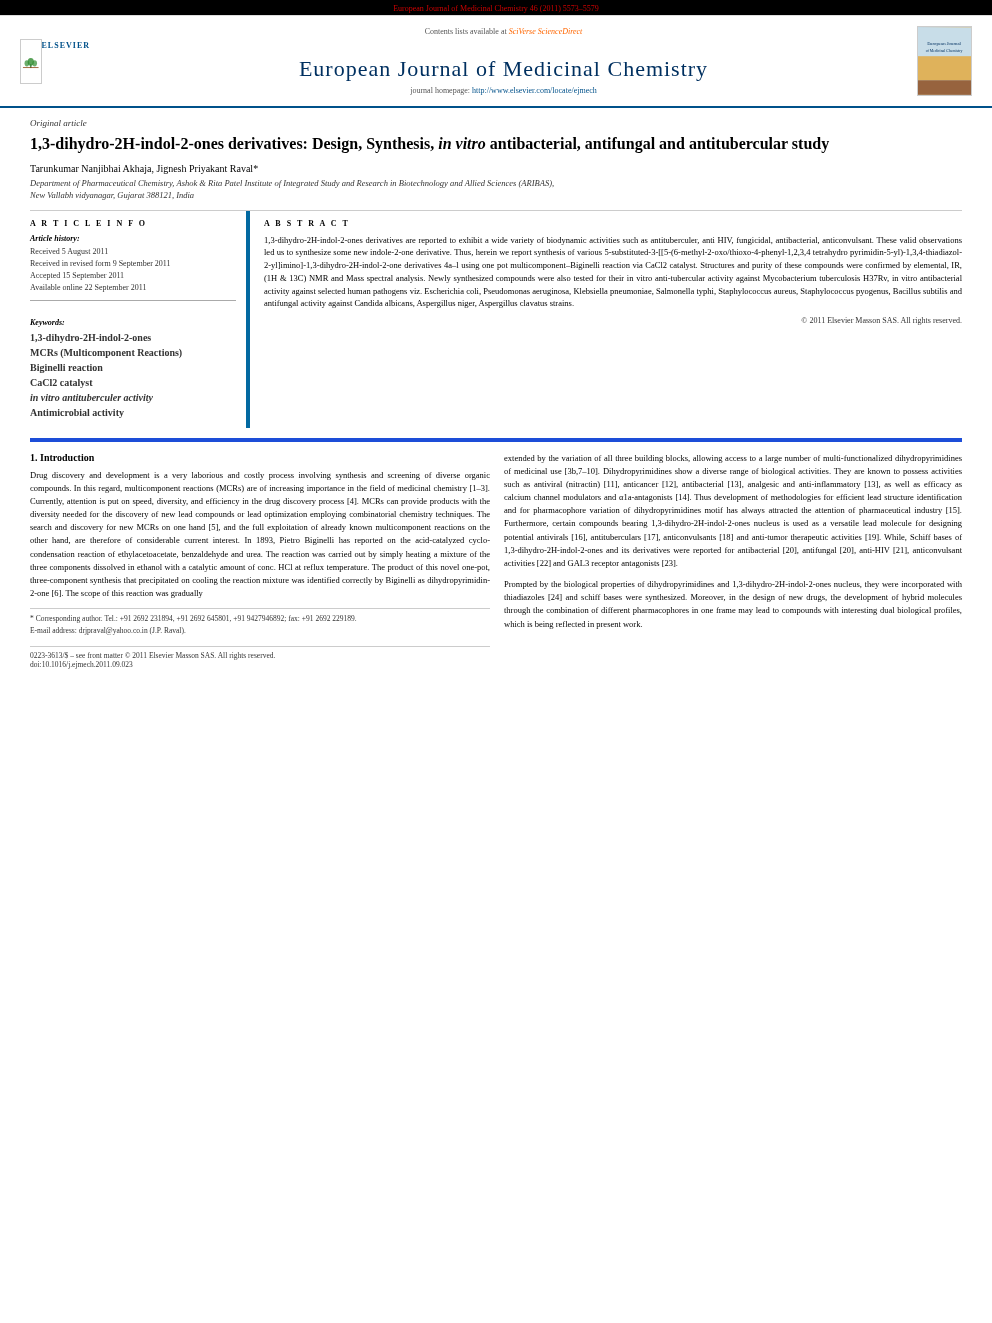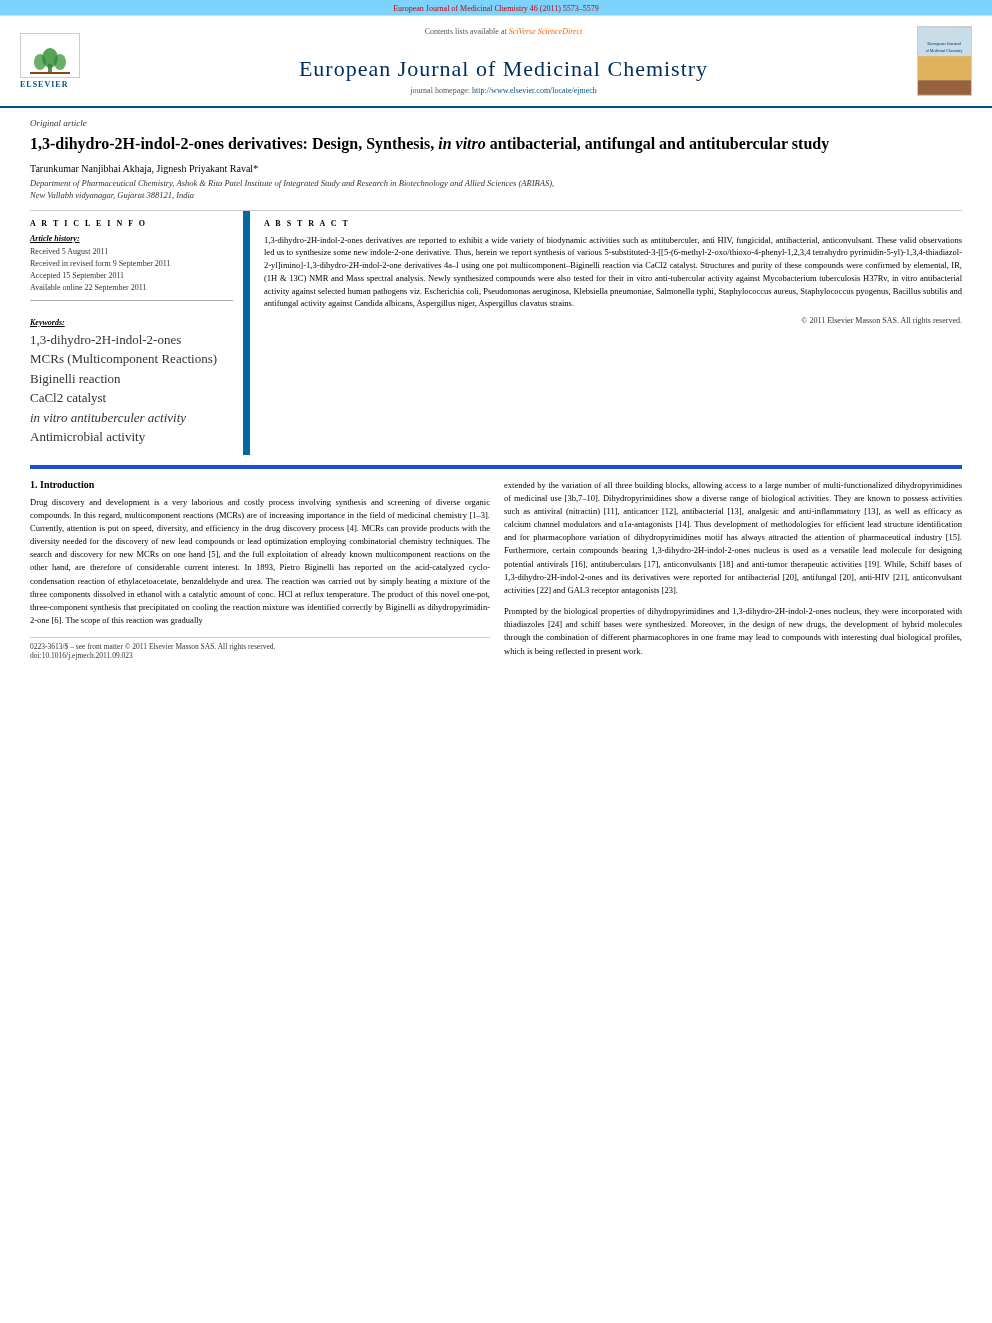--- a/index.html
+++ b/index.html
@@ -7,21 +7,21 @@
       font-family: 'Times New Roman', Times, serif;
       font-size: 9px;
       color: #000;
       background: #fff;
       width: 992px;
       min-height: 1323px;
     }
 
     
     .top-bar {
-      background: #7dd3fc;
+      background: #000000;
       text-align: center;
       padding: 4px 0 2px;
       font-size: 8px;
       color: #c00;
       border-bottom: 1px solid #ddd;
     }
 
     
     .journal-header {
       display: flex;
@@ -57,21 +57,21 @@
 
     .journal-homepage {
       font-size: 8px;
       color: #555;
       margin-top: 4px;
     }
 
     .elsevier-logo {
       width: 70px;
       display: flex;
-      flex-direction: column;
+      flex-direction: row;
       align-items: flex-start;
     }
 
     .elsevier-logo-box {
       width: 60px;
       height: 45px;
       border: 1px solid #ccc;
       display: flex;
       align-items: center;
       justify-content: center;
@@ -141,21 +141,21 @@
     .two-column {
       display: flex;
       gap: 0;
       border-top: 1px solid #ccc;
       margin-top: 8px;
     }
 
     .article-info-col {
       width: 220px;
       min-width: 220px;
-      border-right: 7px solid #0369a1;
+      border-right: 4px solid #0369a1;
       padding: 8px 10px 8px 0;
     }
 
     .abstract-col {
       flex: 1;
       padding: 8px 0 8px 14px;
     }
 
     .col-heading {
       font-size: 8px;
@@ -165,38 +165,38 @@
       color: #000;
       margin-bottom: 6px;
     }
 
     .info-section-title {
       font-size: 8px;
       font-style: italic;
       font-weight: bold;
       color: #000;
       margin-bottom: 3px;
-      text-decoration: underline;
     }
 
     .info-text {
       font-size: 8px;
       color: #333;
       line-height: 1.5;
       margin-bottom: 6px;
     }
 
     .keywords-section {
       margin-top: 17px;
     }
 
     .keyword-item {
-      font-size: 13px;
+      font-size: 10px;
       color: #333;
       line-height: 1.5;
+      font-weight: bold;
     }
 
     .abstract-text {
       font-size: 8.5px;
       color: #000;
       line-height: 1.5;
       text-align: justify;
     }
 
     .copyright-line {
@@ -360,20 +360,24 @@
       <div class="copyright-line">© 2011 Elsevier Masson SAS. All rights reserved.</div>
     </div>
   </div>
 
   <div class="body-content">
 
     <div class="body-left">
       <div class="section-heading">1. Introduction</div>
       <div class="body-text">Drug discovery and development is a very laborious and costly process involving synthesis and screening of diverse organic compounds. In this regard, multicomponent reactions (MCRs) are of increasing importance in the field of medicinal chemistry [1–3]. Currently, attention is put on speed, diversity, and efficiency in the drug discovery process [4]. MCRs can provide products with the diversity needed for the discovery of new lead compounds or lead optimization employing combinatorial chemistry techniques. The search and discovery for new MCRs on one hand [5], and the full exploitation of already known multicomponent reactions on the other hand, are therefore of considerable current interest. In 1893, Pietro Biginelli has reported on the acid-catalyzed cyclo-condensation reaction of ethylacetoacetate, benzaldehyde and urea. The reaction was carried out by simply heating a mixture of the three components dissolved in ethanol with a catalytic amount of conc. HCl at reflux temperature. The product of this novel one-pot, three-component synthesis that precipitated on cooling the reaction mixture was identified correctly by Biginelli as dihydropyrimidin-2-one [6]. The scope of this reaction was gradually</div>
 
+      <div class="footnotes">
+        <div>* Corresponding author. Tel.: +91 2692 231894, +91 2692 645801, +91 9427946892; fax: +91 2692 229189.</div>
+        <div>E-mail address: drjpraval@yahoo.co.in (J.P. Raval).</div>
+      </div>
 
       <div class="footer-bar">
         <div>0223-3613/$ – see front matter © 2011 Elsevier Masson SAS. All rights reserved.</div>
         <div>doi:10.1016/j.ejmech.2011.09.023</div>
       </div>
     </div>
 
     <div class="body-right">
       <div class="body-text">extended by the variation of all three building blocks, allowing access to a large number of multi-functionalized dihydropyrimidines of medicinal use [3b,7–10]. Dihydropyrimidines show a diverse range of biological activities. They are known to possess activities such as antiviral (nitractin) [11], anticancer [12], antibacterial [13], analgesic and anti-inflammatory [13], as well as efficacy as calcium channel modulators and α1a-antagonists [14]. Thus development of methodologies for efficient lead structure identification and for pharmacophore variation of dihydropyrimidines motif has always attracted the attention of pharmaceutical industry [15]. Furthermore, certain compounds bearing 1,3-dihydro-2H-indol-2-ones nucleus is used as a versatile lead molecule for designing potential antivirals [16], antituberculars [17], anticonvulsants [18] and anti-tumor therapeutic activities [19]. While, Schiff bases of 1,3-dihydro-2H-indol-2-ones and its derivatives were reported for antibacterial [20], antifungal [20], anti-HIV [21], anticonvulsant activities [22] and GAL3 receptor antagonists [23].</div>
       <div class="body-text">Prompted by the biological properties of dihydropyrimidines and 1,3-dihydro-2H-indol-2-ones nucleus, they were incorporated with thiadiazoles [24] and schiff bases were synthesized. Moreover, in the design of new drugs, the development of hybrid molecules through the combination of different pharmacophores in one frame may lead to compounds with interesting dual biological profiles, which is being reflected in present work.</div>

